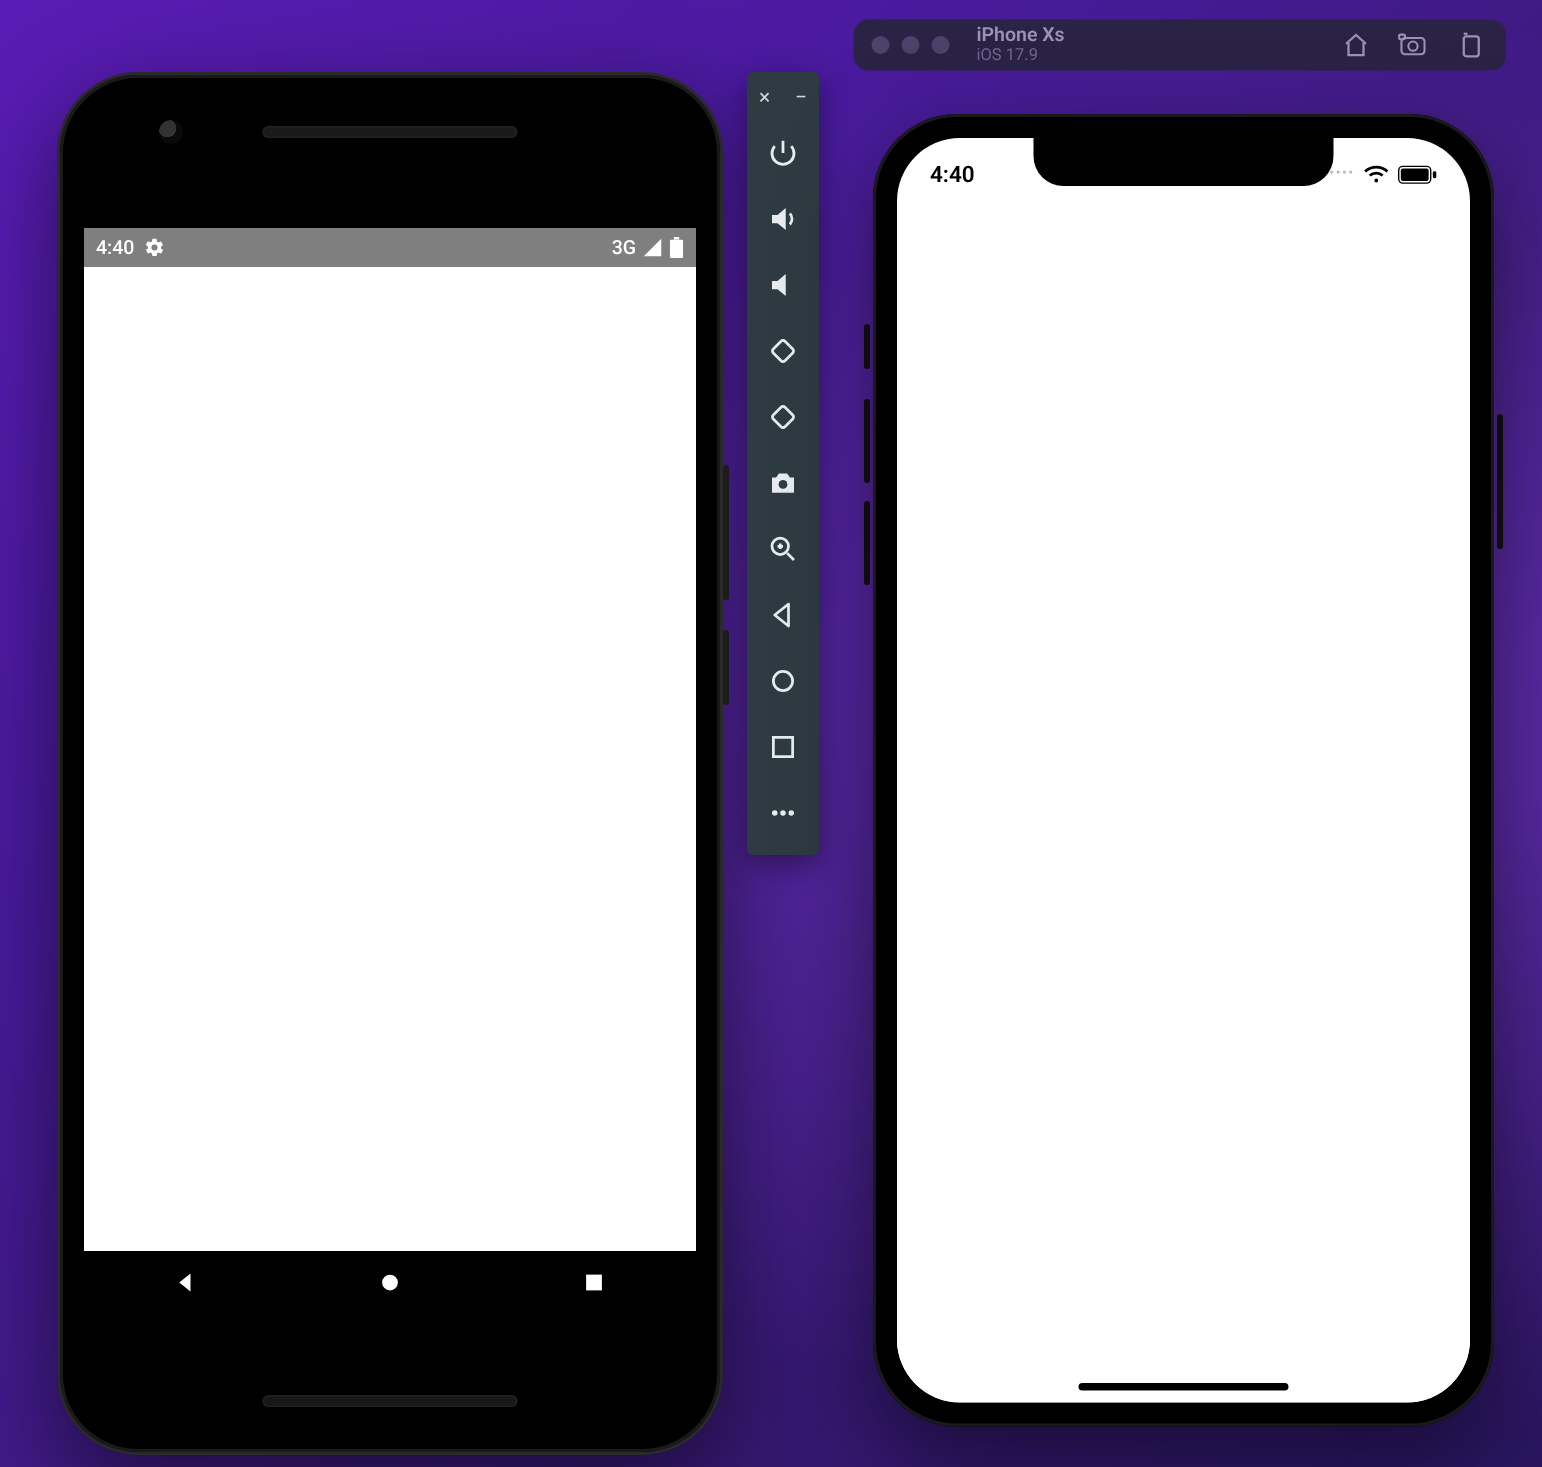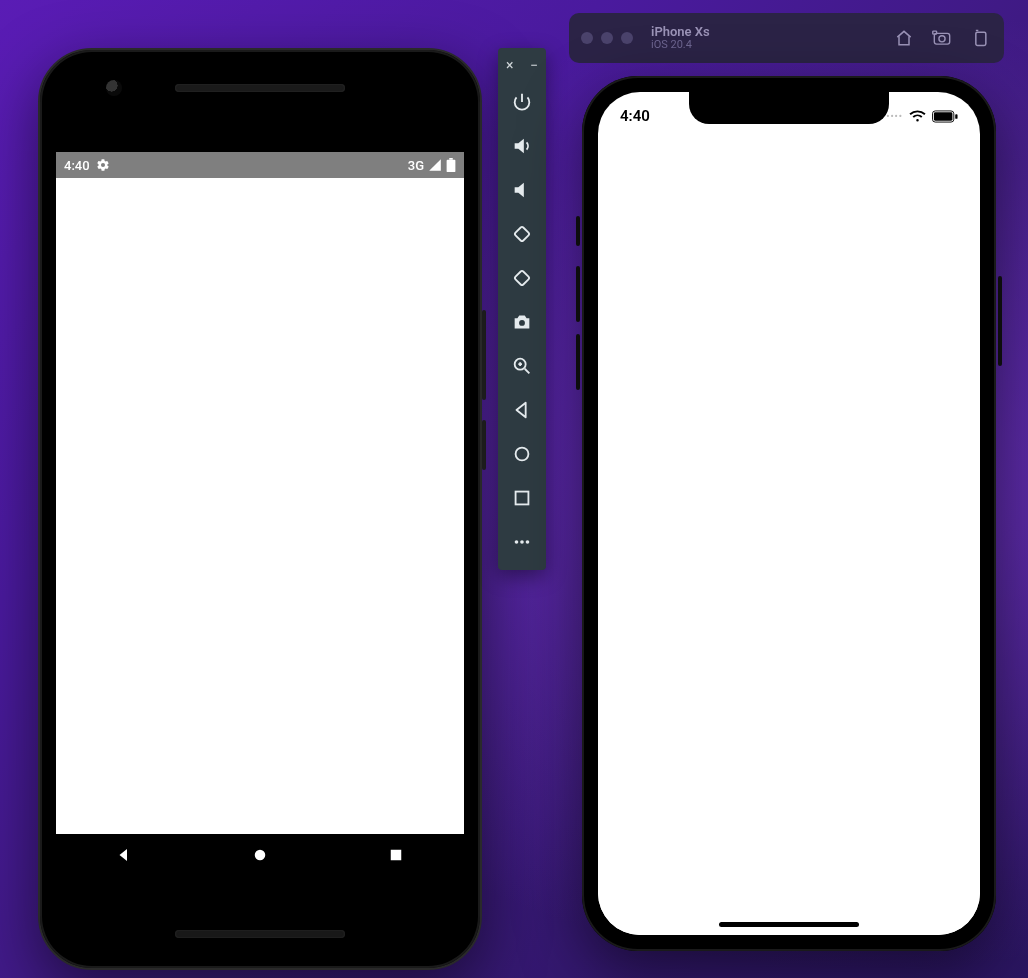--- a/index.html
+++ b/index.html
@@ -154,21 +154,21 @@
     cursor:pointer;
   }
   .emu-toolbar .tbtn svg { width: 22px; height: 22px; }
 
   
   .ios-titlebar {
     position: absolute;
     left: 569px;
     top: 13px;
     width: 435px;
-    height: 50px;
+    height: 34px;
     background: #2b2346;
     border-radius: 10px;
     display:flex;
     align-items:center;
     color: #7a7296;
     font-size: 12px;
   }
   .ios-titlebar .traffic { display:flex; gap:8px; margin-left:12px; }
   .ios-titlebar .dot { width:12px;height:12px;border-radius:50%;background:#4b436c; }
   .ios-titlebar .title-block { margin-left: 18px; line-height:1.1; }
@@ -371,21 +371,21 @@
 </div>
 
 <div class="ios-titlebar">
   <div class="traffic">
     <div class="dot"></div>
     <div class="dot"></div>
     <div class="dot"></div>
   </div>
   <div class="title-block">
     <div class="dev">iPhone Xs</div>
-    <div class="os">iOS 20.4</div>
+    <div class="os">iOS 17.9</div>
   </div>
   <div class="right-icons">
     <div class="ibtn">
       <svg width="20" height="20" viewBox="0 0 24 24" fill="none" stroke="#9b93b7" stroke-width="1.8">
           <path d="M4 11 12 4l8 7"></path>
           <path d="M6 10v10h12V10"></path>
         </svg>
     </div>
     <div class="ibtn">
       <svg width="22" height="20" viewBox="0 0 26 22" fill="none" stroke="#9b93b7" stroke-width="1.8">

